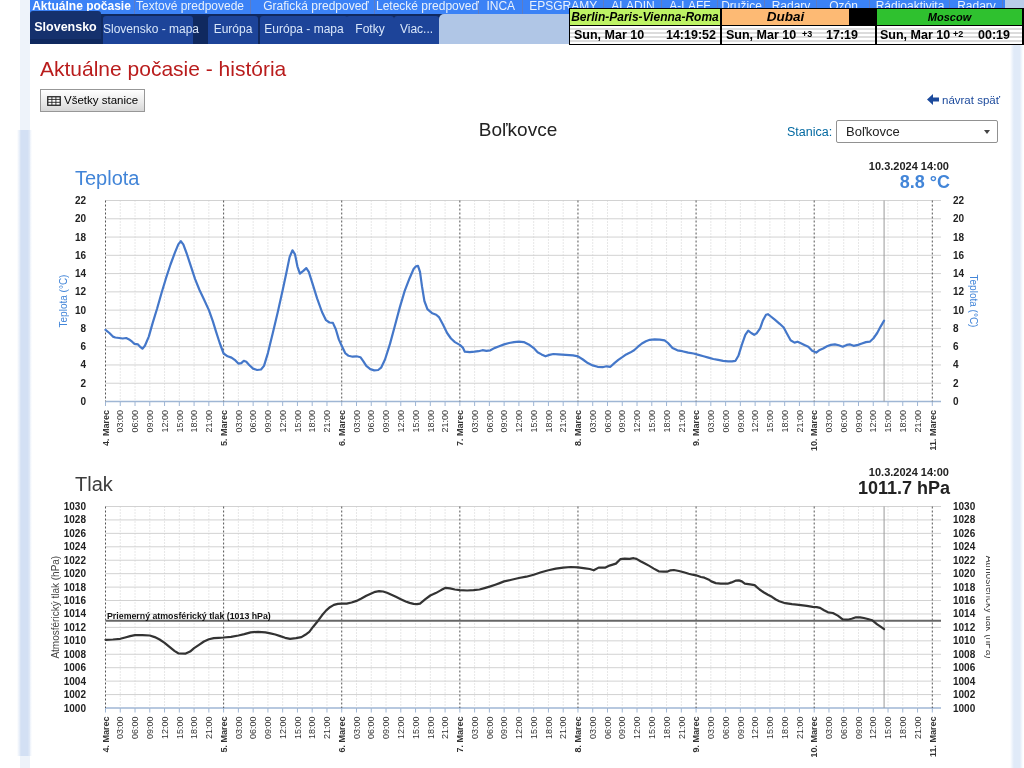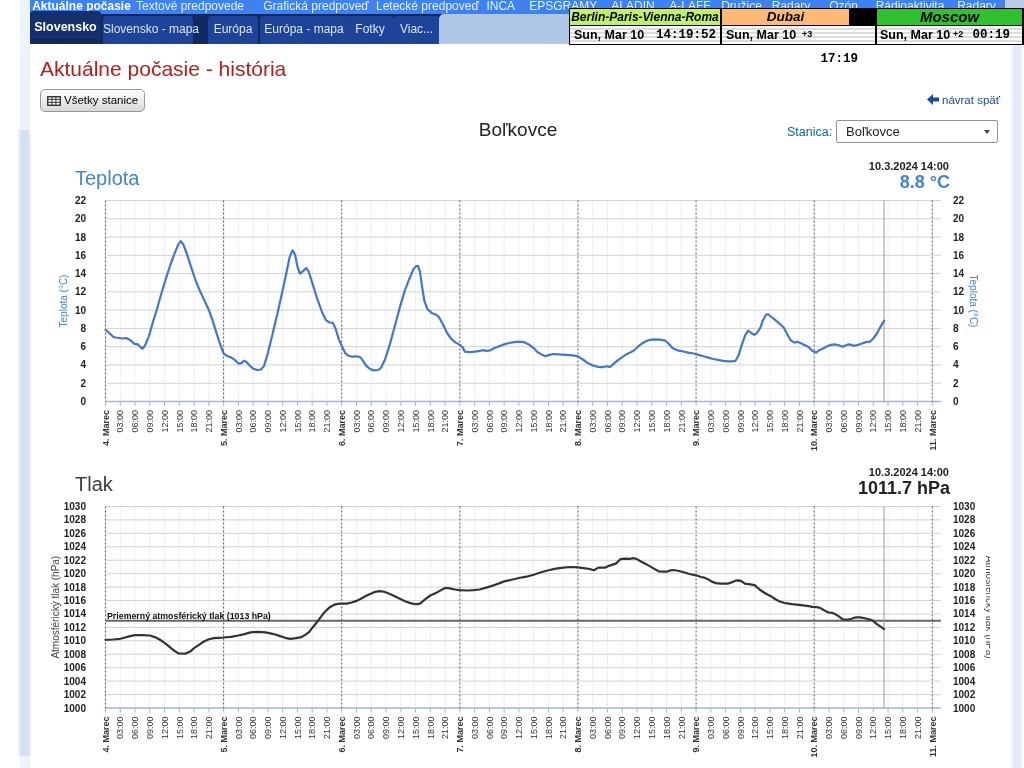--- a/index.html
+++ b/index.html
@@ -18,28 +18,28 @@
  white-space:nowrap;}
 .t2.act {top:-3px;height:28px;line-height:33px;background:#15316d;color:#fff;font-weight:bold;font-size:12.5px;}
 #clock {position:absolute;left:569px;top:8px;width:455px;height:37px;background:#000;
  border:1px solid #000;}
 .chead {position:absolute;top:0;height:16px;color:#000;font-weight:bold;font-style:italic;
 text-align:center;line-height:16px;white-space:nowrap;}
 .cdate {position:absolute;top:17px;height:18px;
  background:repeating-linear-gradient(180deg,#ffffff 0px,#ffffff 2px,#dcdcdc 2px,#dcdcdc 4px);
  color:#000;font-weight:bold;font-size:12.5px;line-height:18px;}
 .cdate .d {position:absolute;top:0;text-align:center;}
-.cdate .t {position:absolute;top:0;font-family:Liberation Mono, monospace;}
+.cdate .t {position:absolute;top:0;}
 .cdate .z {position:absolute;top:-1px;font-size:9px;}
 #lstripe {position:absolute;left:17px;top:130px;width:15px;height:626px;background:linear-gradient(90deg,rgba(211,224,244,0),#d3e0f4 30%,#d3e0f4 70%,rgba(211,224,244,0));}
 #rstripe {position:absolute;left:1010px;top:45px;width:13px;height:723px;background:linear-gradient(90deg,rgba(223,235,249,0),#e0eaf8 30%,#e0eaf8 75%,rgba(223,235,249,0));}
 h1 {position:absolute;left:40px;top:57px;font-size:21px;font-weight:normal;color:#b91c1c;}
 #btn {position:absolute;left:40px;top:89px;width:105px;height:23px;
  background:linear-gradient(180deg,#ffffff,#e9e9e9 60%,#d7d7d7);border:1px solid #979797;
- border-radius:5px;font-size:11.5px;color:#000;line-height:21px;}
+ border-radius:0;font-size:11.5px;color:#000;line-height:21px;}
 #btn svg {position:absolute;left:6px;top:6px;}
 #btn span {position:absolute;left:23px;}
 #station {position:absolute;left:40px;top:119px;width:956px;text-align:center;
  font-size:19px;color:#222;}
 #stanica {position:absolute;left:787px;top:125px;font-size:12.5px;color:#0369a1;}
 #sel {position:absolute;left:836px;top:120px;width:162px;height:23px;background:#fff;
  border:1px solid #919191;border-radius:2px;font-size:13px;color:#222;line-height:21px;}
 #sel span {position:absolute;left:9px;}
 #sel .ar {position:absolute;right:7px;top:9px;width:0;height:0;
  border-left:3.5px solid transparent;border-right:3.5px solid transparent;
@@ -70,29 +70,29 @@
 <div class="t2" style="left:74px;width:90px">Slovensko - mapa</div>
 <div class="t2" style="left:179px;width:50px">Európa</div>
 <div class="t2" style="left:231px;width:88px">Európa - mapa</div>
 <div class="t2" style="left:317px;width:48px">Fotky</div>
 <div class="t2" style="left:365px;width:45px">Viac...</div>
   </div>
 <div id="nav2f"></div>
 <div id="clock">
   <div class="chead" style="left:0;width:150px;background:#bef264;font-size:12px;">Berlin-Paris-Vienna-Roma</div>
   <div class="chead" style="left:152px;width:127px;background:#fdba74;font-size:13.5px;">Dubai</div>
-  <div class="chead" style="left:307px;width:145px;background:#2fc12f;font-size:15px;text-align:center;">Moscow</div>
+  <div class="chead" style="left:307px;width:145px;background:#2fc12f;font-size:11px;text-align:center;">Moscow</div>
   <div class="cdate" style="left:0;width:150px;">
       <span class="d" style="left:4px;">Sun, Mar 10</span>
       <span class="t" style="right:4px;">14:19:52</span>
     </div>
   <div class="cdate" style="left:152px;width:153px;">
       <span class="d" style="left:4px;">Sun, Mar 10</span>
       <span class="z" style="left:80px;">+3</span>
-      <span class="t" style="right:17px;margin-top:24px;">17:19</span>
+      <span class="t" style="right:17px;">17:19</span>
     </div>
   <div class="cdate" style="left:307px;width:145px;">
       <span class="d" style="left:3px;">Sun, Mar 10</span>
       <span class="z" style="left:76px;">+2</span>
       <span class="t" style="right:12px;">00:19</span>
     </div>
 </div>
 <div style="position:absolute;left:20px;top:0;width:10px;height:768px;background:#eef3fa;"></div>
 <div id="lstripe"></div>
 <div id="rstripe"></div>

